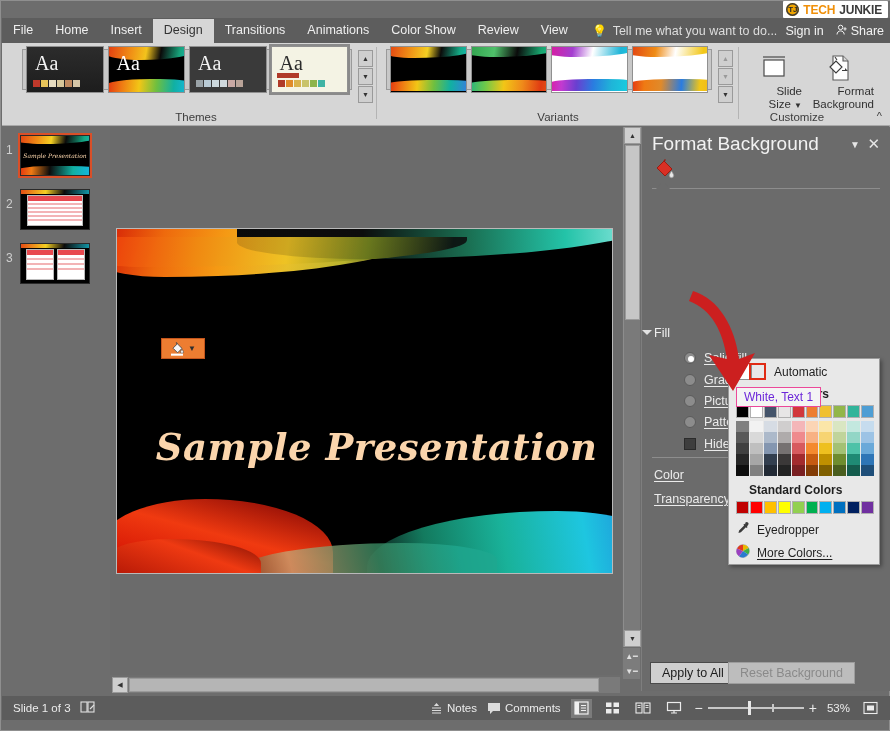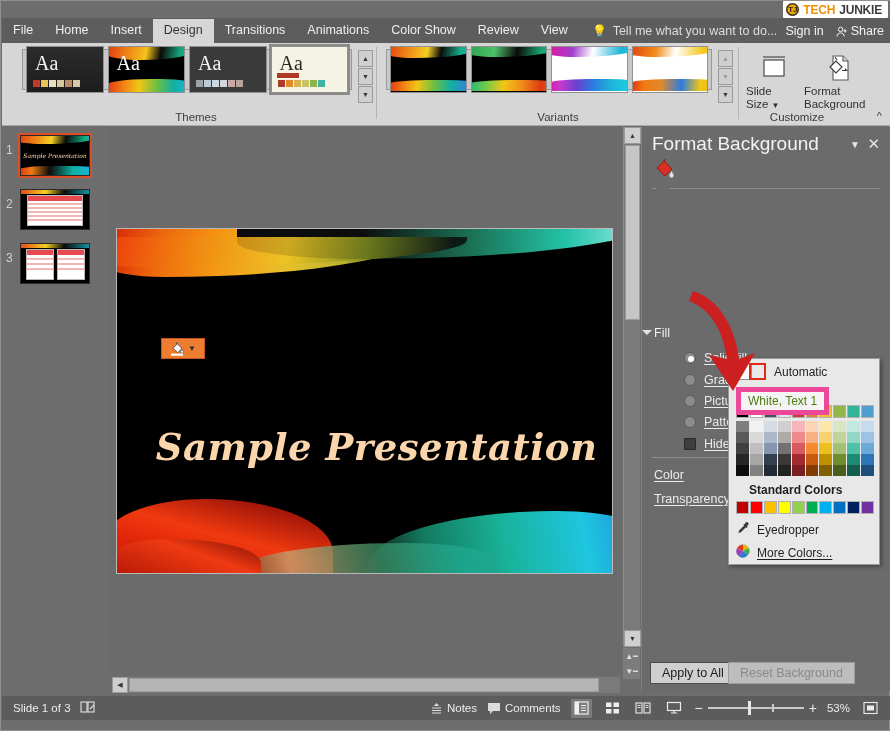--- a/index.html
+++ b/index.html
@@ -48,21 +48,21 @@
     cursor:default; line-height:15px; white-space:nowrap;
   }
   .tab.active{ background:#d6d6d6; color:#333333; }
   .tellme{
     display:flex; align-items:center; gap:5px;
     padding:4px 8px 5px 14px; font-size:12.5px; color:#dedede; font-style:normal;
   }
   .bulb{ color:#f0f0f0; font-size:12px; }
   .tabbar-right{ margin-left:auto; display:flex; align-items:center; padding-right:6px; gap:12px;}
   .signin{ font-size:12.5px; color:#f2f2f2; padding-bottom:5px;}
-  .share{ font-size:12.5px; color:#f2f2f2; padding-bottom:5px; display:flex; align-items:flex-end; gap:3px;}
+  .share{ font-size:12.5px; color:#f2f2f2; padding-bottom:5px; display:flex; align-items:flex-start; gap:3px;}
 
   
   .ribbon{
     position:absolute; left:1px; top:42px; width:888px; height:83px;
     background:#d6d6d6; border-bottom:1px solid #a9a9a9;
   }
   .rgroup{ position:absolute; top:2px; height:79px; }
   .rgroup .glabel{
     position:absolute; bottom:1px; left:0; width:100%;
     text-align:center; font-size:11.5px; color:#3d3d3d;
@@ -83,21 +83,21 @@
     display:flex; flex-direction:column; justify-content:space-between;
   }
   .sbtn{
     width:15px; height:17px; background:#cfcfcf; border:1px solid #9a9a9a;
     display:flex; align-items:center; justify-content:center; font-size:7px; color:#333;
   }
   .vsep{ position:absolute; top:4px; width:1px; height:72px; background:#b4b4b4; }
 
   
   .custbtn{
-    position:absolute; top:6px; width:56px; text-align:left;
+    position:absolute; top:6px; width:56px; text-align:right;
     font-size:11.5px; color:#313131; line-height:13px;
   }
   .custbtn .ico{ height:34px; display:flex; align-items:center; justify-content:center; }
   .collapse{ position:absolute; right:6px; bottom:2px; font-size:11px; color:#3d3d3d;}
 
   
   .thumbpane{
     position:absolute; left:1px; top:126px; width:108px; height:564px;
     background:#6d6d6d;
   }
@@ -207,22 +207,22 @@
   .grid{ padding:2px 5px 4px 7px; }
   .grow{ display:flex; gap:1px; }
   .grow i{ display:block; width:13px; height:13px; }
   .grow.tints i{ height:11px; }
   .grid .gap{ height:3px; }
   .dd-item{ display:flex; align-items:center; gap:7px; padding:3px 6px 3px 7px;
             font-size:12px; color:#1f1f1f; }
   .selbox{ position:absolute; left:20px; top:4px; width:17px; height:17px;
            border:2px solid #e02b14; }
   .tooltip{
-    position:absolute; left:7px; top:28px; background:#f4f4f4; border:5px solid #ec4899;
-    padding:2px 7px; font-size:12px; color:#4d7c0f; z-index:50; white-space:nowrap;
+    position:absolute; left:7px; top:28px; background:#f4f4f4; border:1px solid #ec4899;
+    padding:2px 7px; font-size:12px; color:#6d28d9; z-index:50; white-space:nowrap;
   }
 
   
   .redarrow{ position:absolute; left:672px; top:282px; z-index:45; pointer-events:none;}
 
   
   .status{
     position:absolute; left:1px; top:695px; width:888px; height:24px;
     background:#5c5c5c; display:flex; align-items:center; color:#ececec; font-size:11.5px;
   }

